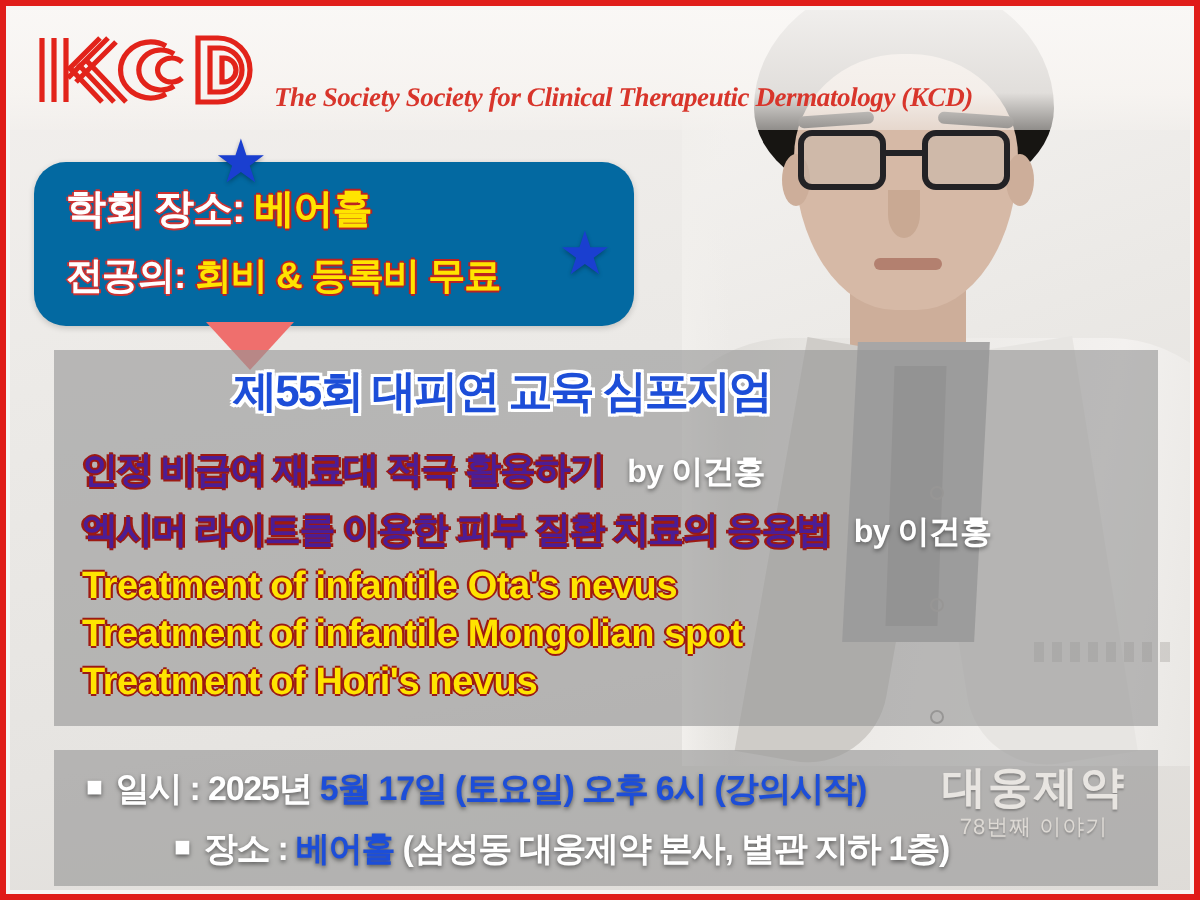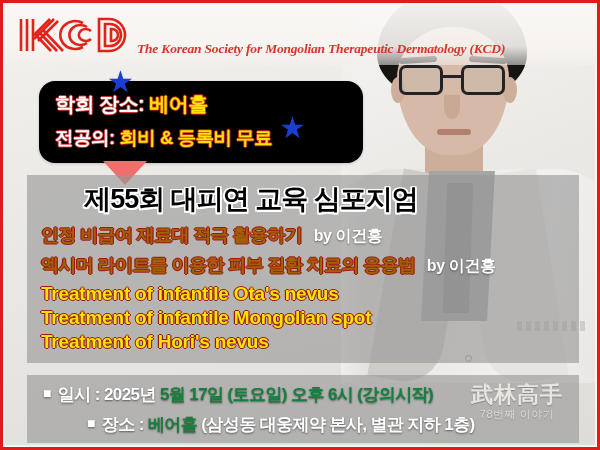--- a/index.html
+++ b/index.html
@@ -116,24 +116,23 @@
   }
   #society-name-en {
     position:absolute; left:134px; top:38px;
     font-family:"Liberation Serif","DejaVu Serif",serif;
     font-size:13.5px; font-weight:bold; font-style:italic; color:#d8352b;
     letter-spacing:-0.2px; white-space:nowrap;
   }
 
   
   #venue-bubble {
-    position:absolute; left:14px; top:78px; width:324px; height:82px;
-    background:#000000; border-radius:16px; z-index:12;
+    position:absolute; left:14px; top:78px; width:300px; height:82px;
+    background:#0369a1; border-radius:16px; z-index:12;
     box-shadow:0 1px 3px rgba(0,0,0,.18);
-    margin-left:22px;
   }
   #venue-bubble-tail {
     position:absolute; left:100px; top:158px;
     width:0;height:0;
     border-left:22px solid transparent;
     border-right:22px solid transparent;
     border-top:24px solid #ef6f6d;
     z-index:12;
   }
   .bubble-line {
@@ -156,35 +155,35 @@
   #star-2 { left:276px; top:110px; font-size:30px; }
 
   
   #program-band {
     position:absolute; left:24px; top:172px; width:552px; height:188px;
     background:rgba(150,150,150,.62);
     z-index:14;
   }
   #symposium-title {
     position:absolute; left:0; top:6px; width:448px; text-align:center;
-    font-size:27px; font-weight:bold; color:#000000; letter-spacing:-1px;
+    font-size:22px; font-weight:bold; color:#1d4ed8; letter-spacing:-1px;
     white-space:nowrap;
     text-shadow: -1.5px 0 #fff, 0 -1.5px #fff, 1.5px 0 #fff, 0 1.5px #fff,
                  -1.5px -1.5px #fff, 1.5px -1.5px #fff, -1.5px 1.5px #fff, 1.5px 1.5px #fff;
   }
   .prog-row {
     position:absolute; left:14px; white-space:nowrap;
   }
   #prog-row-1 { top:48px; }
   #prog-row-2 { top:78px; }
   #prog-row-3 { top:108px; }
   #prog-row-4 { top:132px;text-align:right; }
   #prog-row-5 { top:156px; }
   .prog-ko {
-    font-size:18px; font-weight:bold; color:#a16207; letter-spacing:-0.6px;
+    font-size:18px; font-weight:bold; color:#4c1d95; letter-spacing:-0.6px;
     text-shadow: -1.2px 0 #9d1a12, 0 -1.2px #9d1a12, 1.2px 0 #9d1a12, 0 1.2px #9d1a12;
   }
   .prog-en {
     font-size:19px; font-weight:bold; color:#ffe400; letter-spacing:-0.2px;
     text-shadow: -1.2px 0 #9d1a12, 0 -1.2px #9d1a12, 1.2px 0 #9d1a12, 0 1.2px #9d1a12;
   }
   .prog-by {
     font-size:16px; font-weight:bold; color:#ffffff; margin-left:7px;
     letter-spacing:-0.4px;
     text-shadow: 0 1px 2px rgba(0,0,0,.45);
@@ -198,21 +197,21 @@
     z-index:14;
   }
   .detail-row {
     position:absolute; left:16px; white-space:nowrap;
     font-size:17px; font-weight:bold; color:#ffffff; letter-spacing:-0.6px;
     text-shadow: 0 1px 2px rgba(0,0,0,.5);
   }
   #detail-row-1 { top:8px; }
   #detail-row-2 { top:38px;margin-left:44px; }
   .bullet { color:#ffffff; margin-right:7px; font-size:14px; vertical-align:2px; }
-  .d-yellow { color:#15803d; }
+  .d-yellow { color:#1d4ed8; }
   #watermark {
     position:absolute; right:16px; top:8px; text-align:center;
     line-height:1.05; z-index:15;
   }
   #watermark-main {
     font-size:22px; font-weight:bold; color:#e8e5e1; letter-spacing:1px;
     font-family:"DejaVu Sans", sans-serif;
     text-shadow:0 1px 1px rgba(0,0,0,.25);
   }
   #watermark-sub {
@@ -262,21 +261,21 @@
           <path d="M4 4 V36 M10 4 V36 M16 4 V36"></path>
           <path d="M17 20 L33 4 M17 24 L37 4 M21 26 L41 6"></path>
           <path d="M18 19 L34 36 M22 17 L40 36 M26 15 L46 36"></path>
           <path d="M66 8 A15 14 0 1 0 66 32 M70 12 A11 10 0 1 0 70 28 M74 16 A7 6 0 1 0 74 24"></path>
           <path d="M82 4 H92 A16 16 0 0 1 92 36 H82 Z"></path>
           <path d="M88 9 H93 A11 11 0 0 1 93 31 H88 Z"></path>
           <path d="M94 14 H95 A6 6 0 0 1 95 26 H94 Z"></path>
         </g>
       </svg>
     </div>
-    <div id="society-name-en">The Korean Society for Mongolian Therapeutic Dermatology (KCD)</div>
+    <div id="society-name-en">The Society Society for Clinical Therapeutic Dermatology (KCD)</div>
   </div>
 
   <div id="venue-bubble">
     <div class="bubble-line" id="bubble-line-1">
       <span>학회 장소:</span>
       <span class="hl-yellow">베어홀</span>
     </div>
     <div class="bubble-line" id="bubble-line-2">
       <span>전공의:</span>
       <span class="hl-yellow">회비 &amp; 등록비 무료</span>
@@ -313,19 +312,19 @@
       <span class="bullet">■</span><span>일시 :</span>
       <span>2025년</span>
       <span class="d-yellow">5월 17일 (토요일) 오후 6시 (강의시작)</span>
     </div>
     <div class="detail-row" id="detail-row-2">
       <span class="bullet">■</span><span>장소 :</span>
       <span class="d-yellow">베어홀</span>
       <span>(삼성동 대웅제약 본사, 별관 지하 1층)</span>
     </div>
     <div id="watermark">
-      <div id="watermark-main">武林高手</div>
+      <div id="watermark-main">대웅제약</div>
       <div id="watermark-sub">78번째 이야기</div>
     </div>
   </div>
 
   <div id="inner-frame"></div>
 </div>
 
 </body></html>

